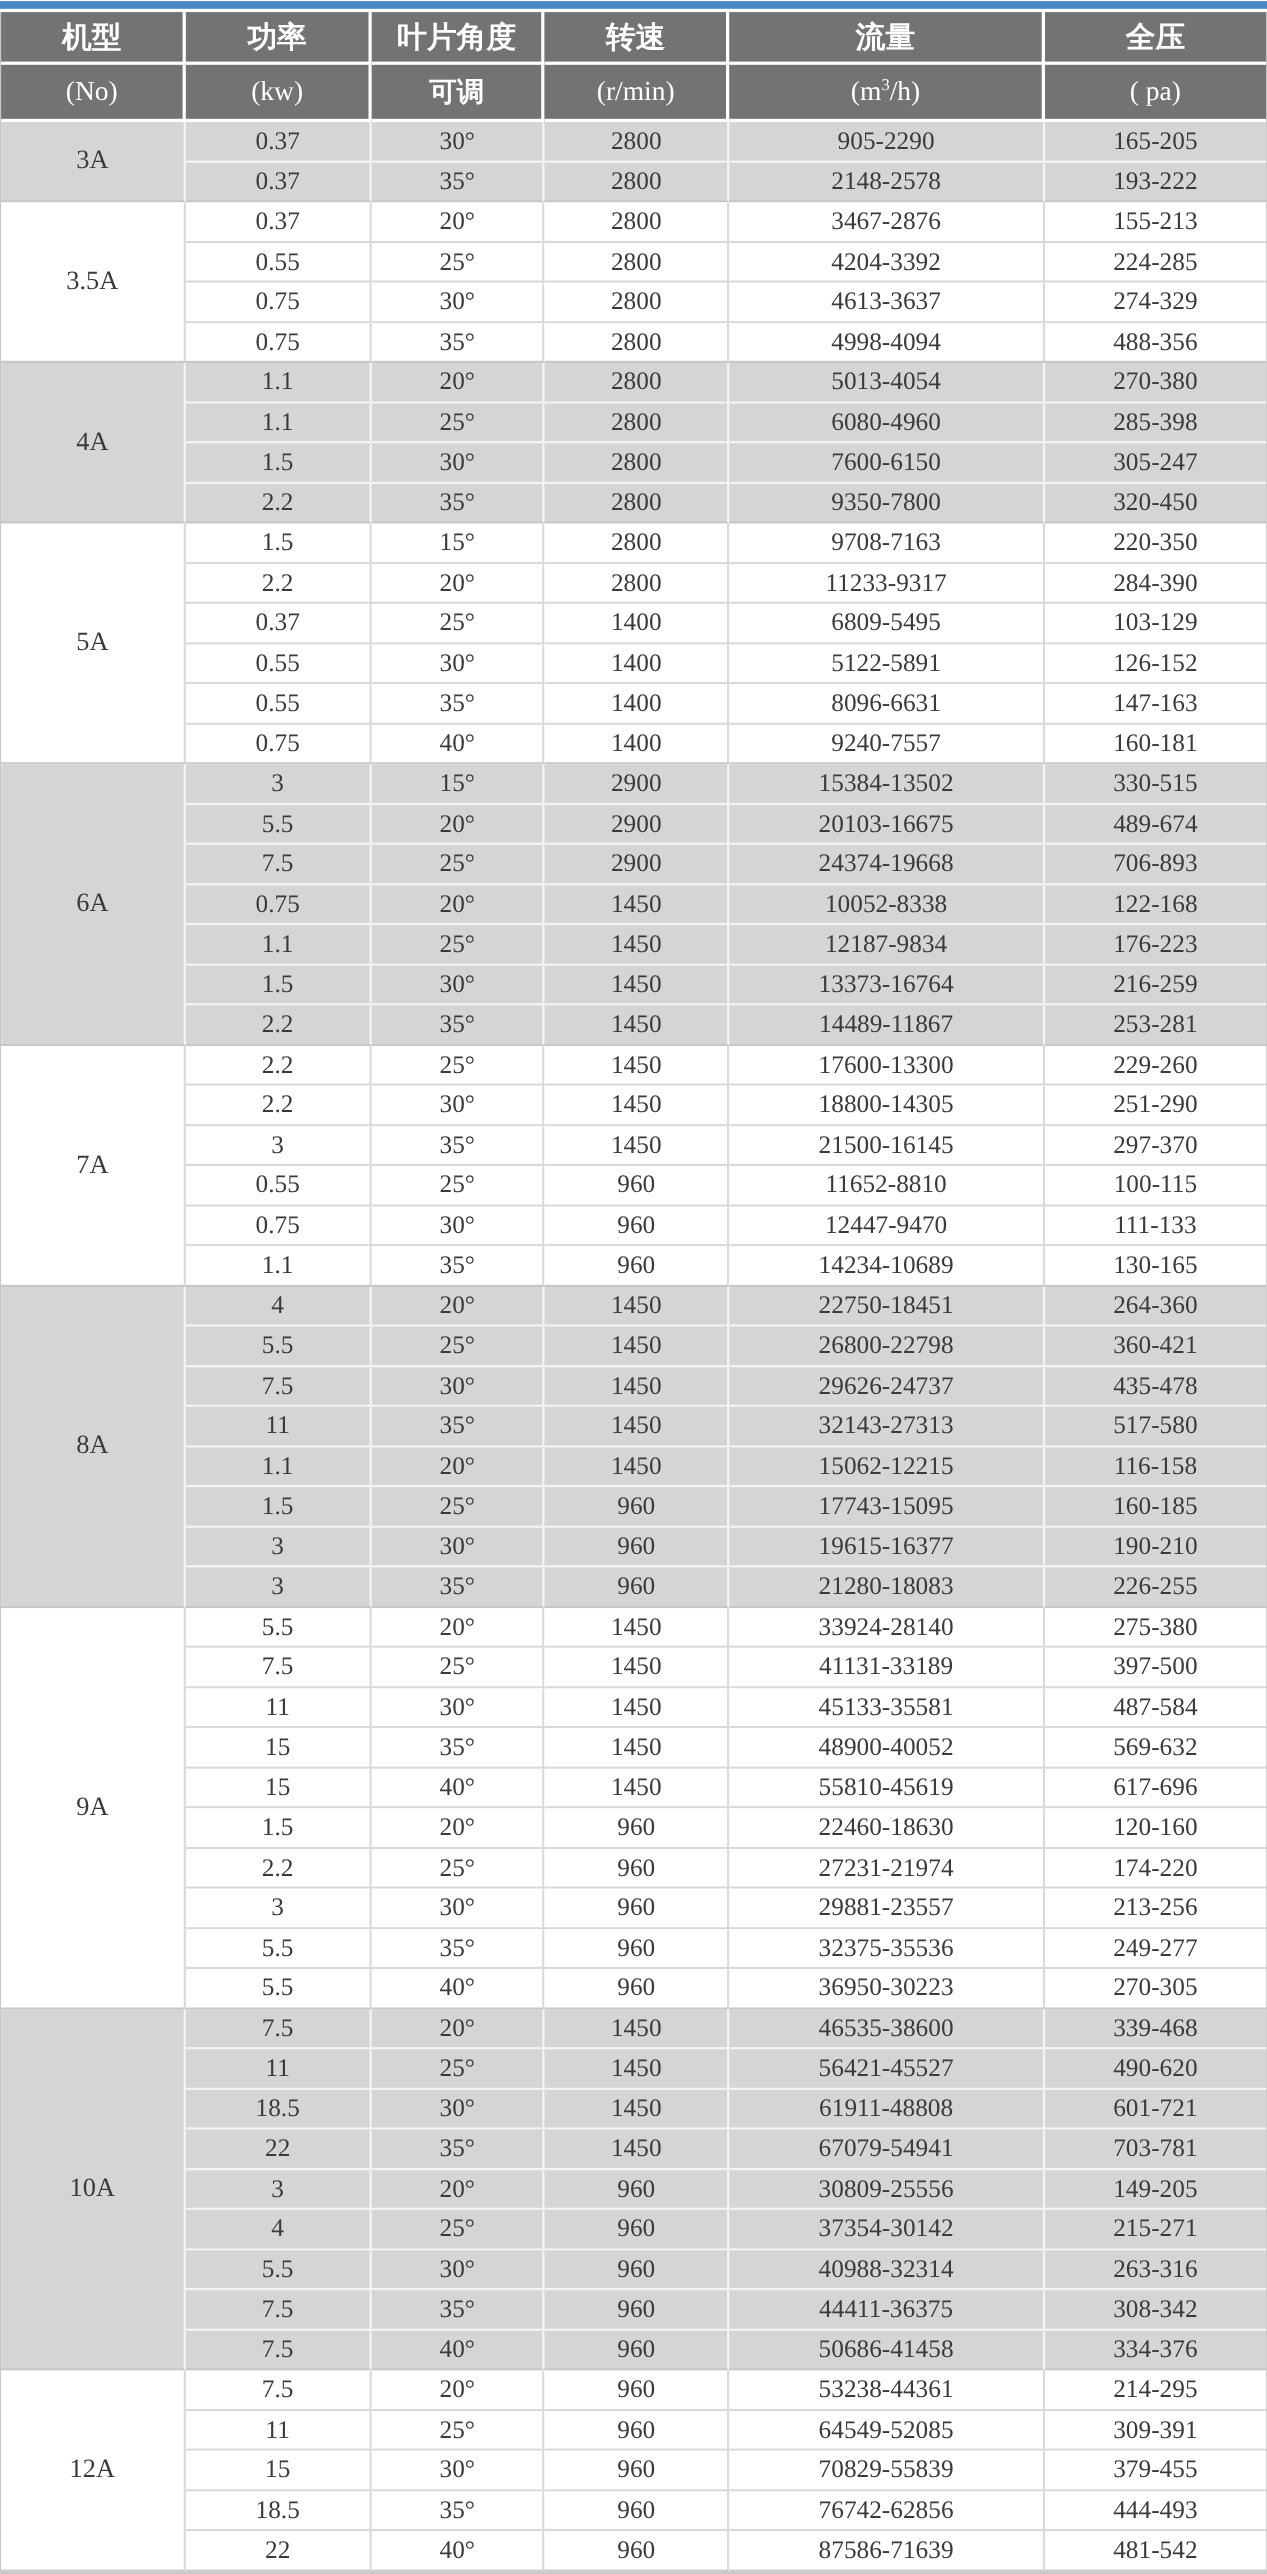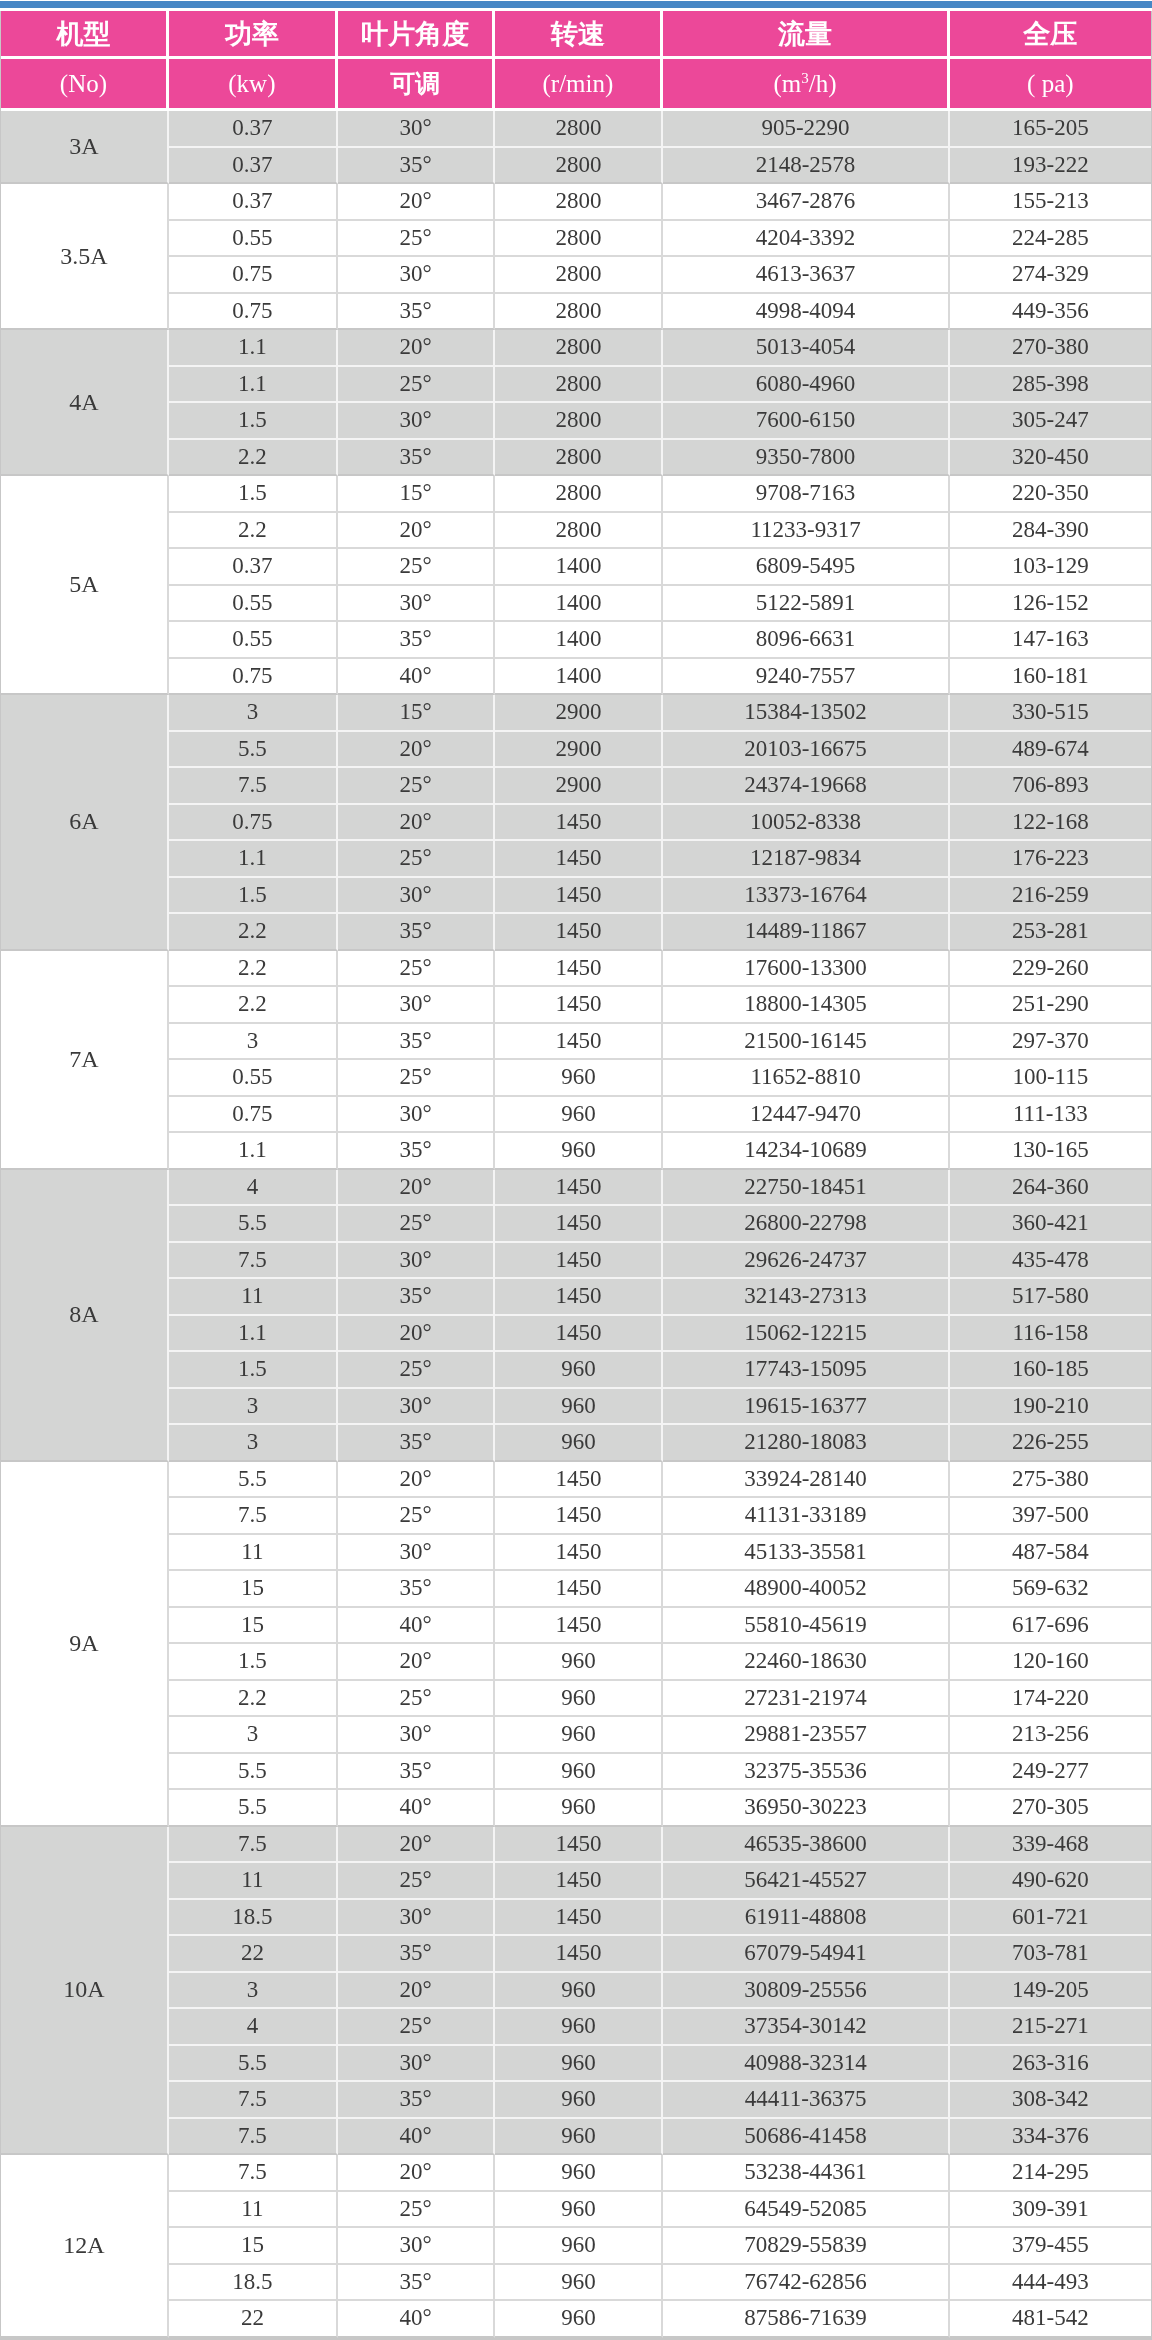--- a/index.html
+++ b/index.html
@@ -19,21 +19,21 @@
   table.spec-table {
     width: 100%;
     border-collapse: separate;
     border-spacing: 0;
     table-layout: fixed;
     border-left: 1px solid #c7c7c7;
     border-right: 1px solid #c7c7c7;
     border-bottom: 2px solid #c7c7c7;
   }
   thead th {
-    background: #ec4899;
+    background: #737373;
     color: #ffffff;
     box-sizing: border-box;
     border-right: 3px solid #ffffff;
     border-bottom: 3px solid #ffffff;
     text-align: center;
     vertical-align: middle;
     font-weight: normal;
   }
   thead th:last-child { border-right: none; }
   .th-title {
@@ -148,21 +148,21 @@
           <td>30°</td>
           <td>2800</td>
           <td>4613-3637</td>
           <td>274-329</td>
         </tr>
         <tr class="w group-end">
           <td>0.75</td>
           <td>35°</td>
           <td>2800</td>
           <td>4998-4094</td>
-          <td>449-356</td>
+          <td>488-356</td>
         </tr>
         <tr class="g">
           <td class="model" rowspan="4">4A</td>
           <td>1.1</td>
           <td>20°</td>
           <td>2800</td>
           <td>5013-4054</td>
           <td>270-380</td>
         </tr>
         <tr class="g">

